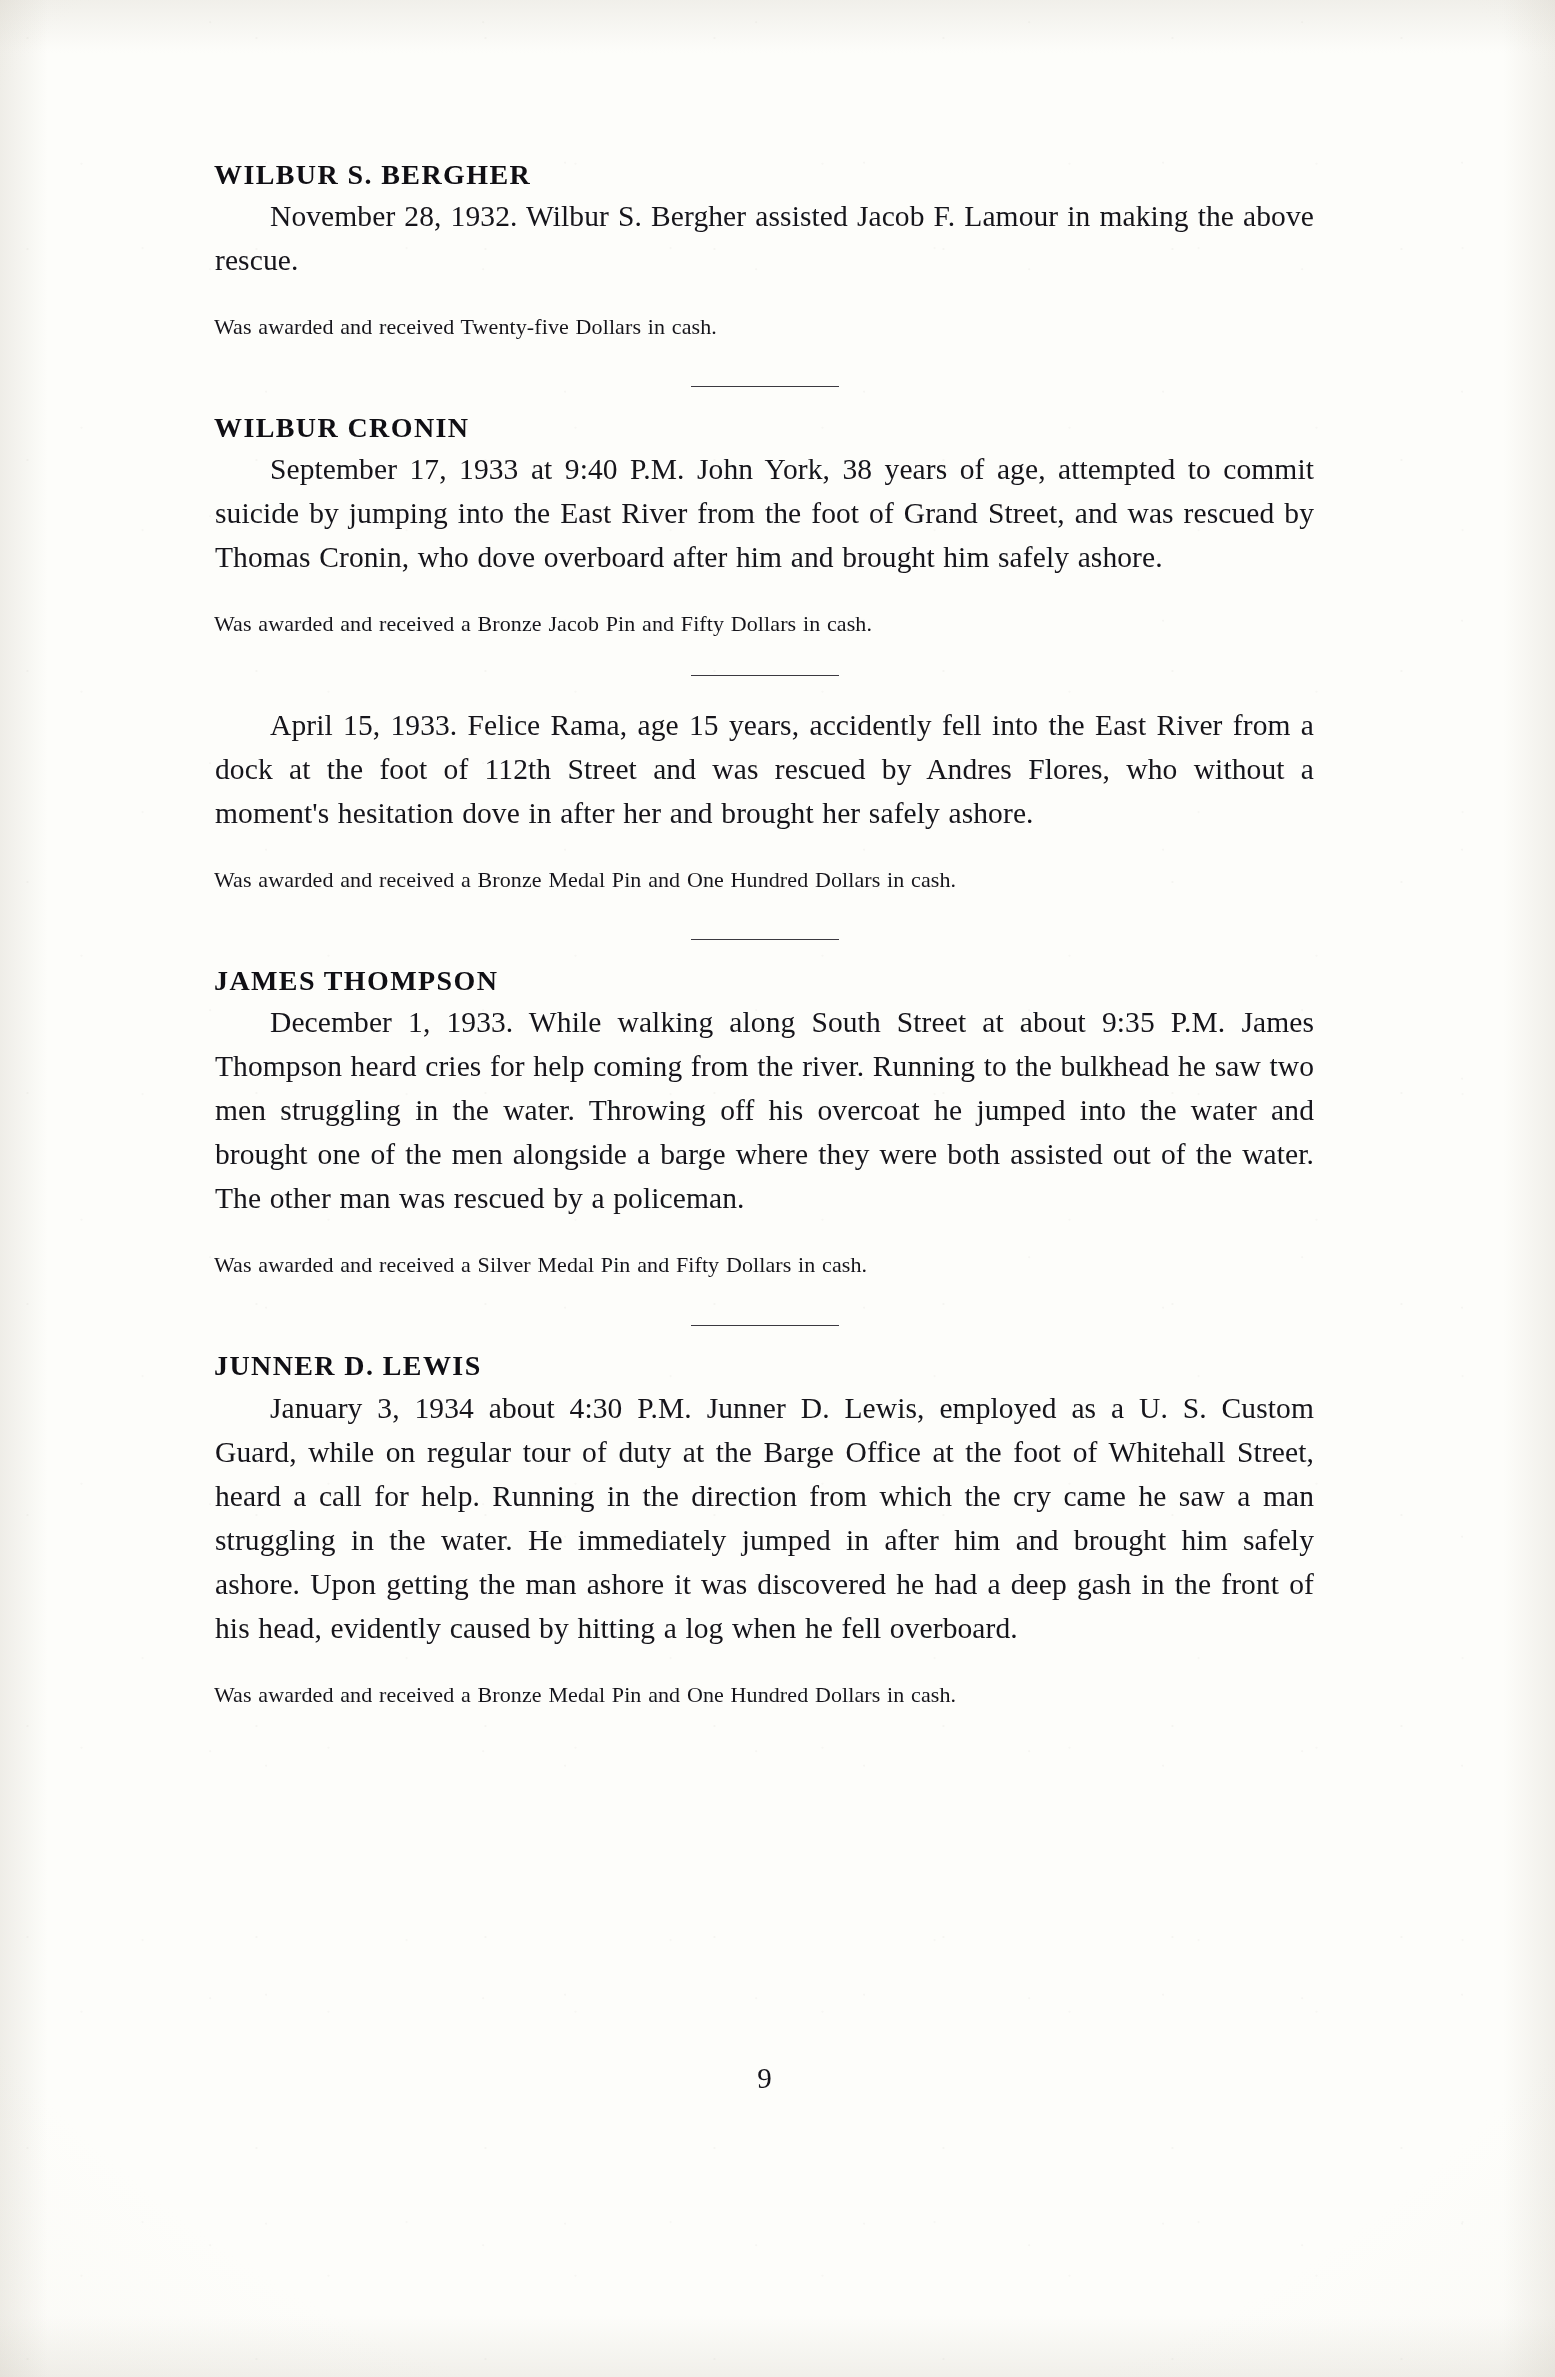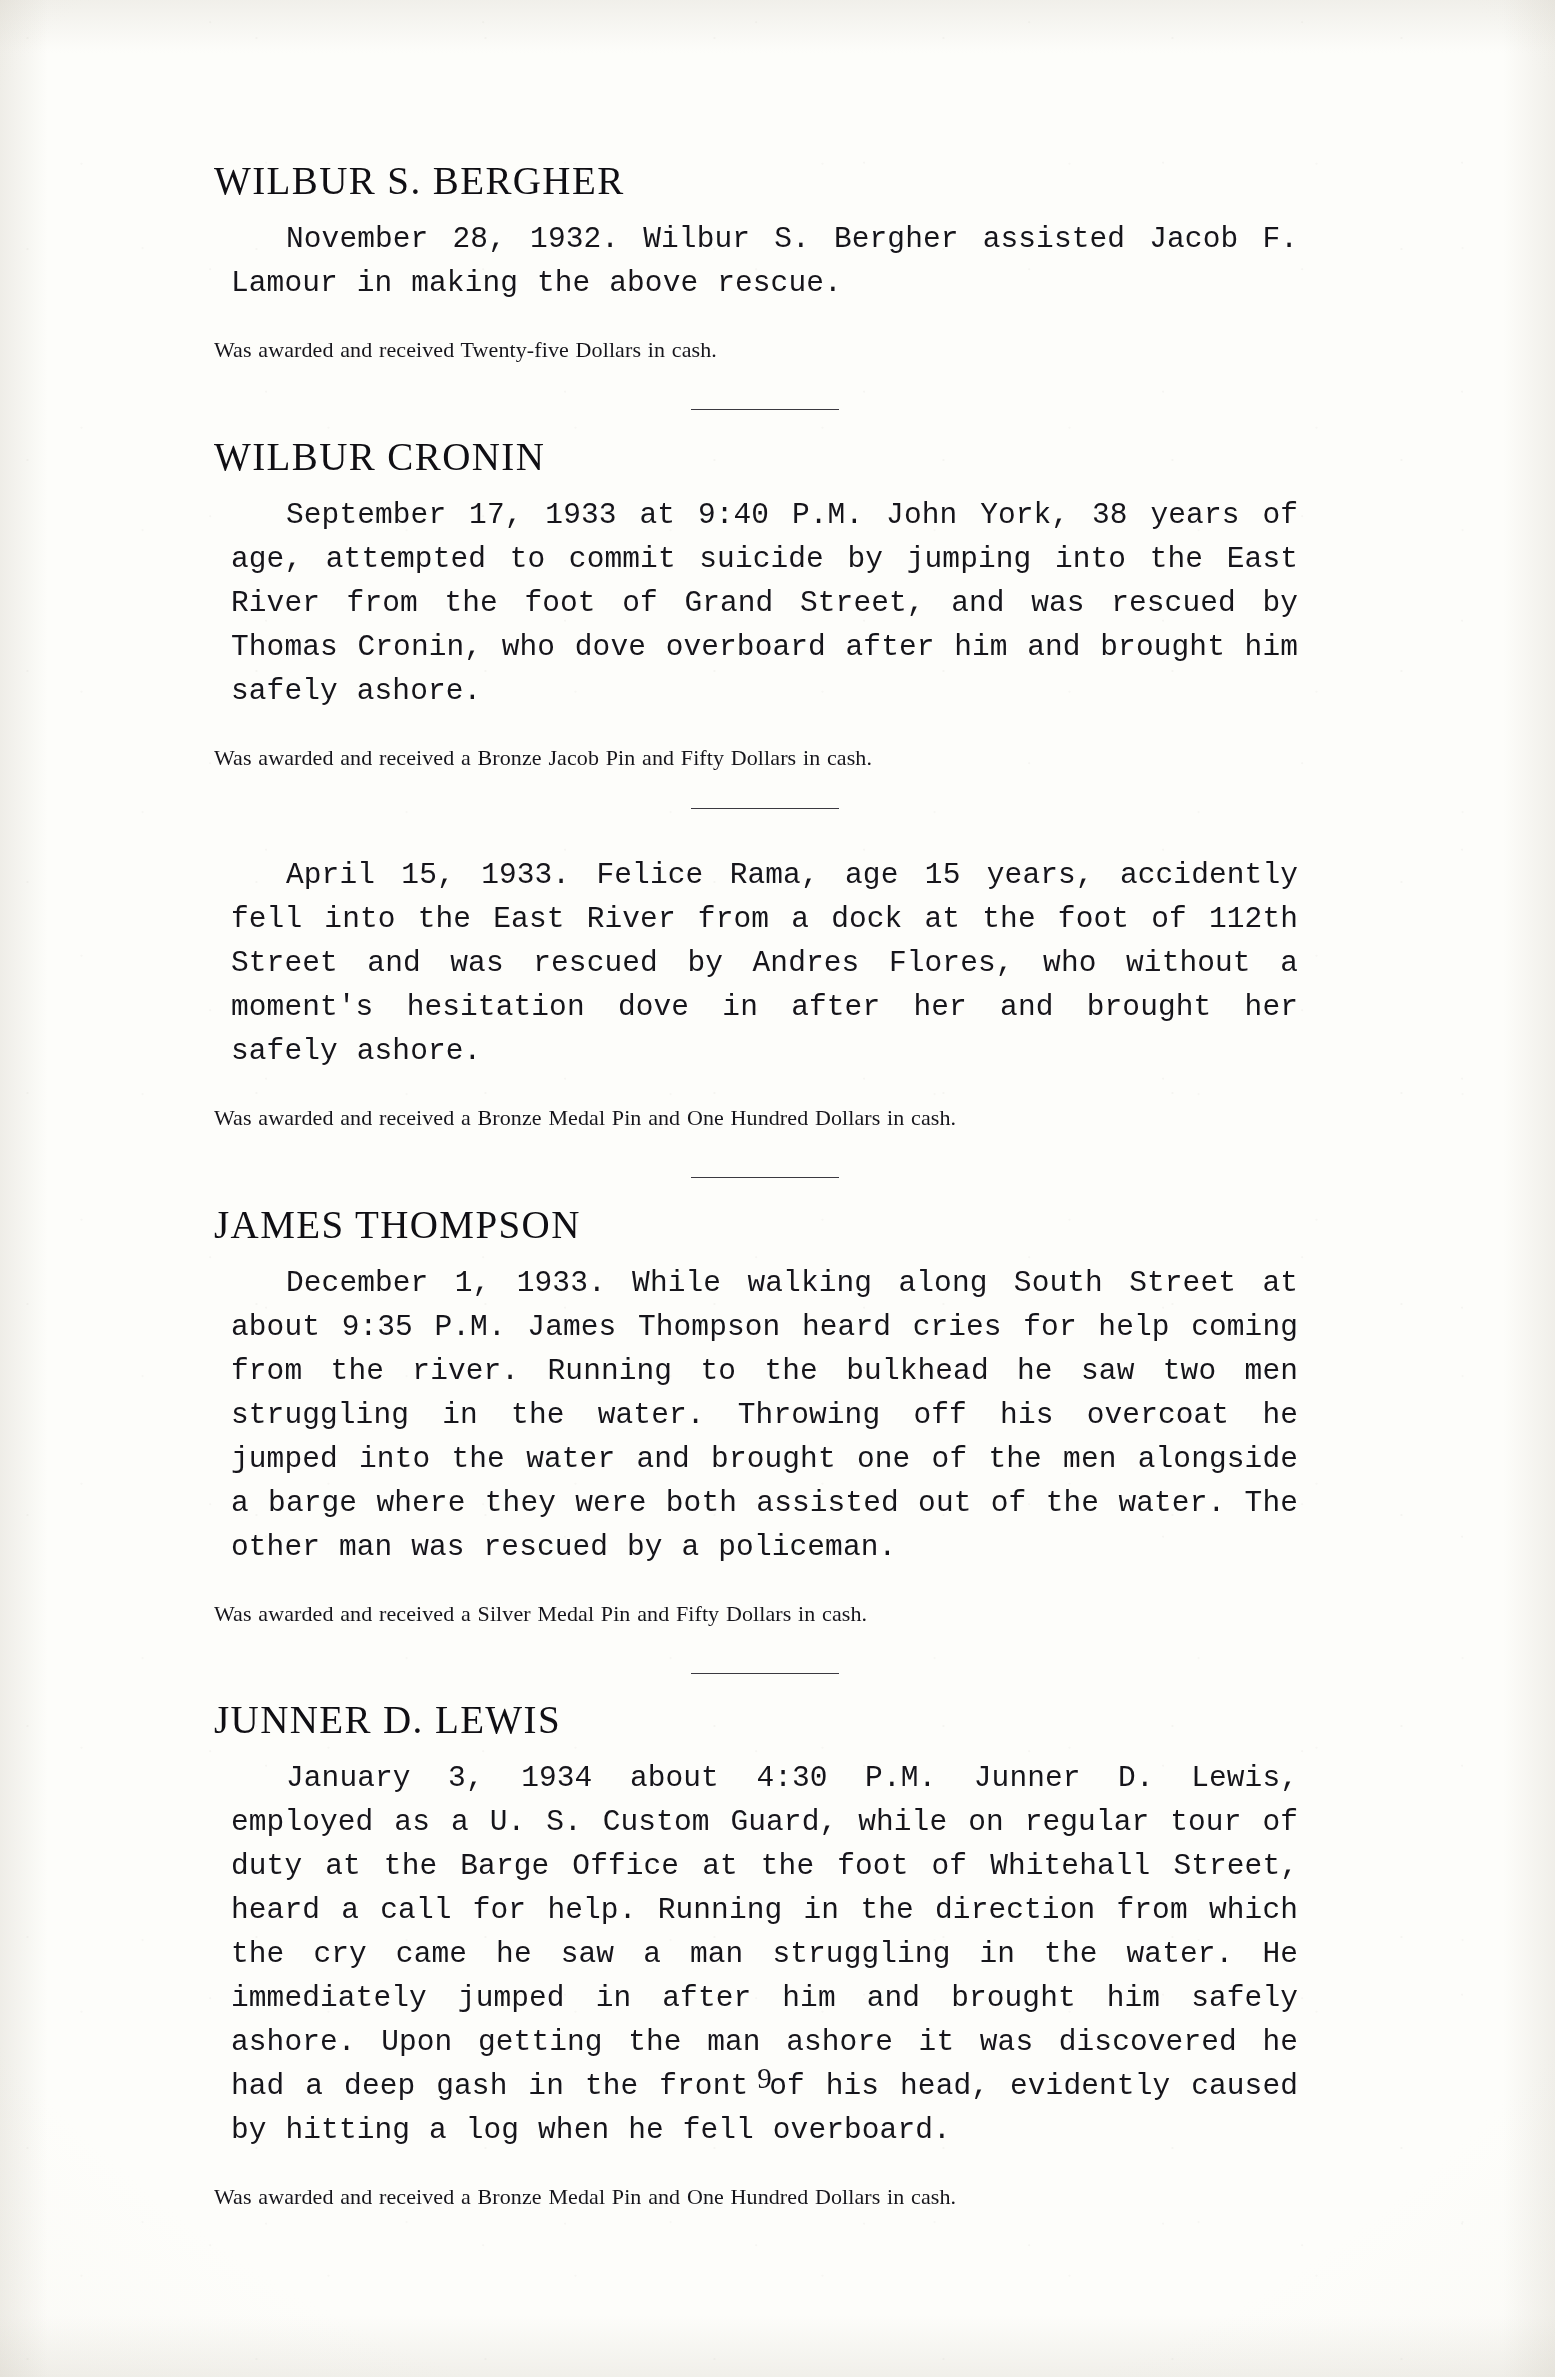--- a/index.html
+++ b/index.html
@@ -39,40 +39,39 @@
   .page-inner {
     position: absolute;
     left: 214px;
     top: 161px;
     width: 1101px;
   }
 
   .entry { margin-bottom: 0; }
 
   .entry-name {
-    font-size: 39px;
+    font-size: 28px;
     letter-spacing: 1.4px;
     line-height: 1.0;
     margin: 0 0 5.3px 0;
-    font-weight: 400;
+    font-weight: 700;
     color: #100f14;
     white-space: pre;
   }
 
   .narrative {
     font-size: 29.5px;
     line-height: 44px;
     text-align: justify;
     text-align-last: left;
-    margin: 17px;
+    margin: 1px;
     text-indent: 55px;
     letter-spacing: 0.1px;
     word-spacing: 1.1px;
     color: #16151b;
-    font-family: Liberation Mono, monospace;
   }
 
   .award {
     font-size: 22px;
     line-height: 44px;
     text-align: justify;
     text-align-last: left;
     margin: 23px 0 0 0;
     text-indent: 0;
     letter-spacing: 0.1px;

